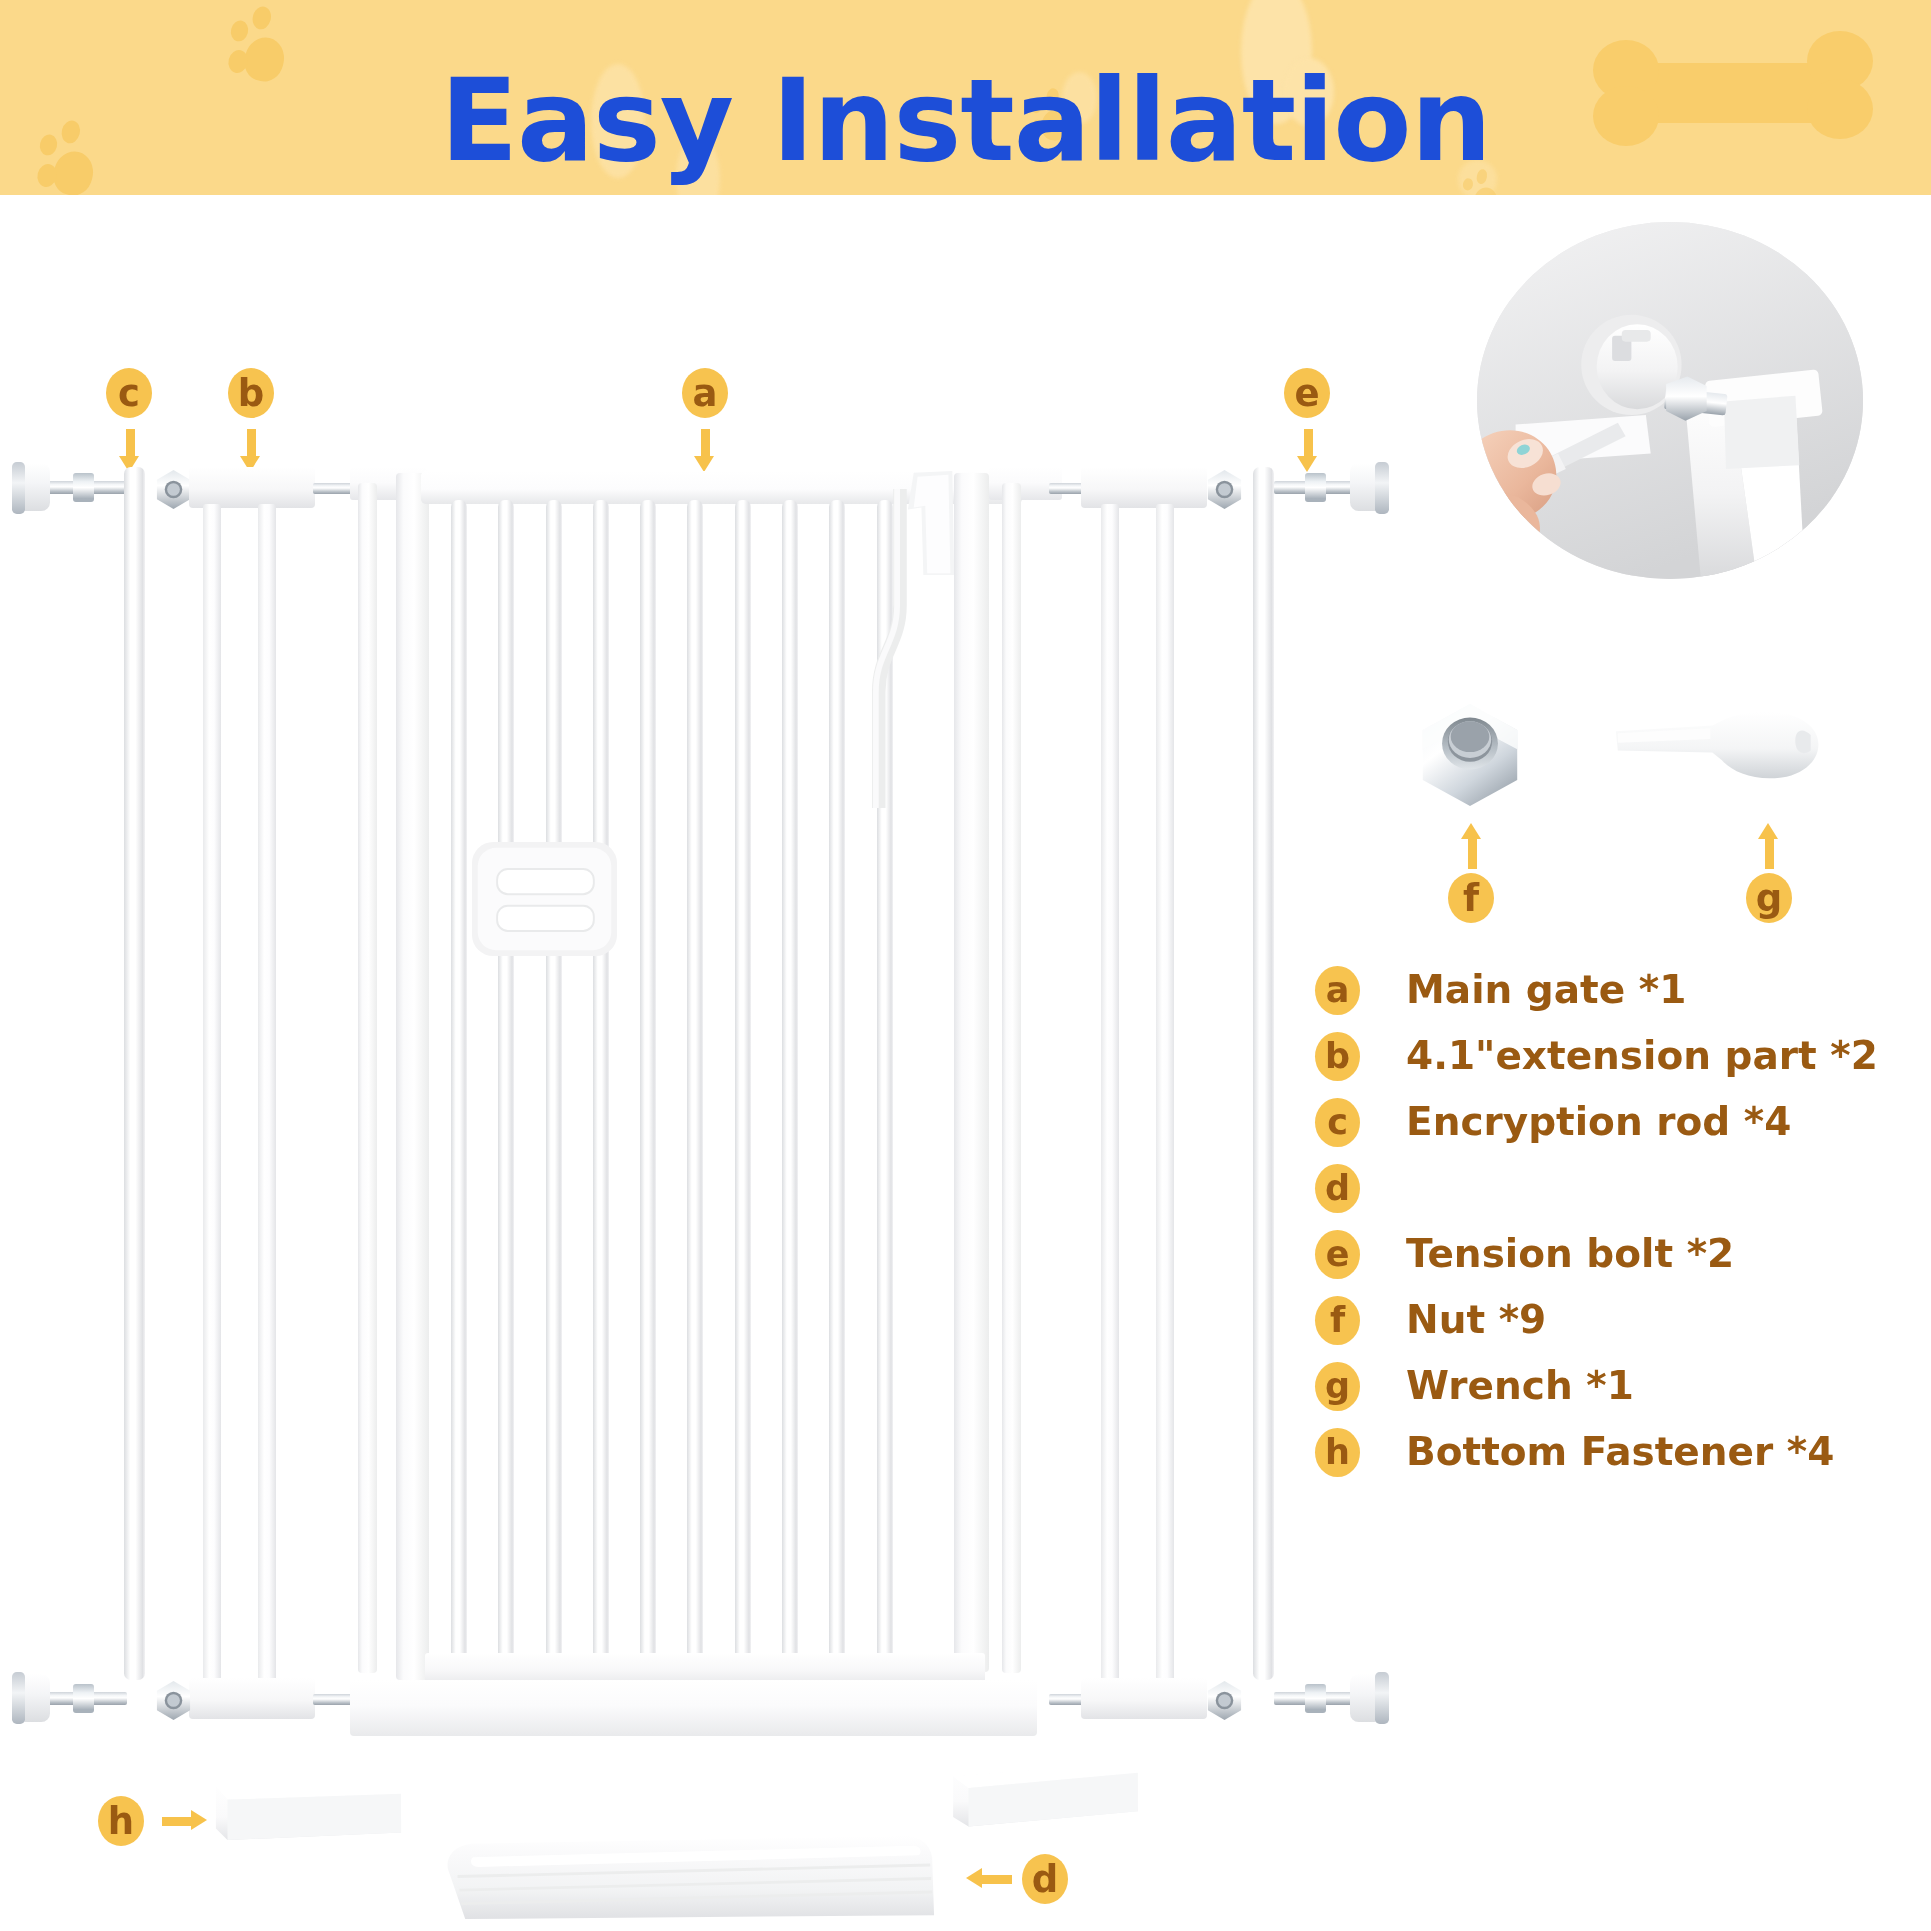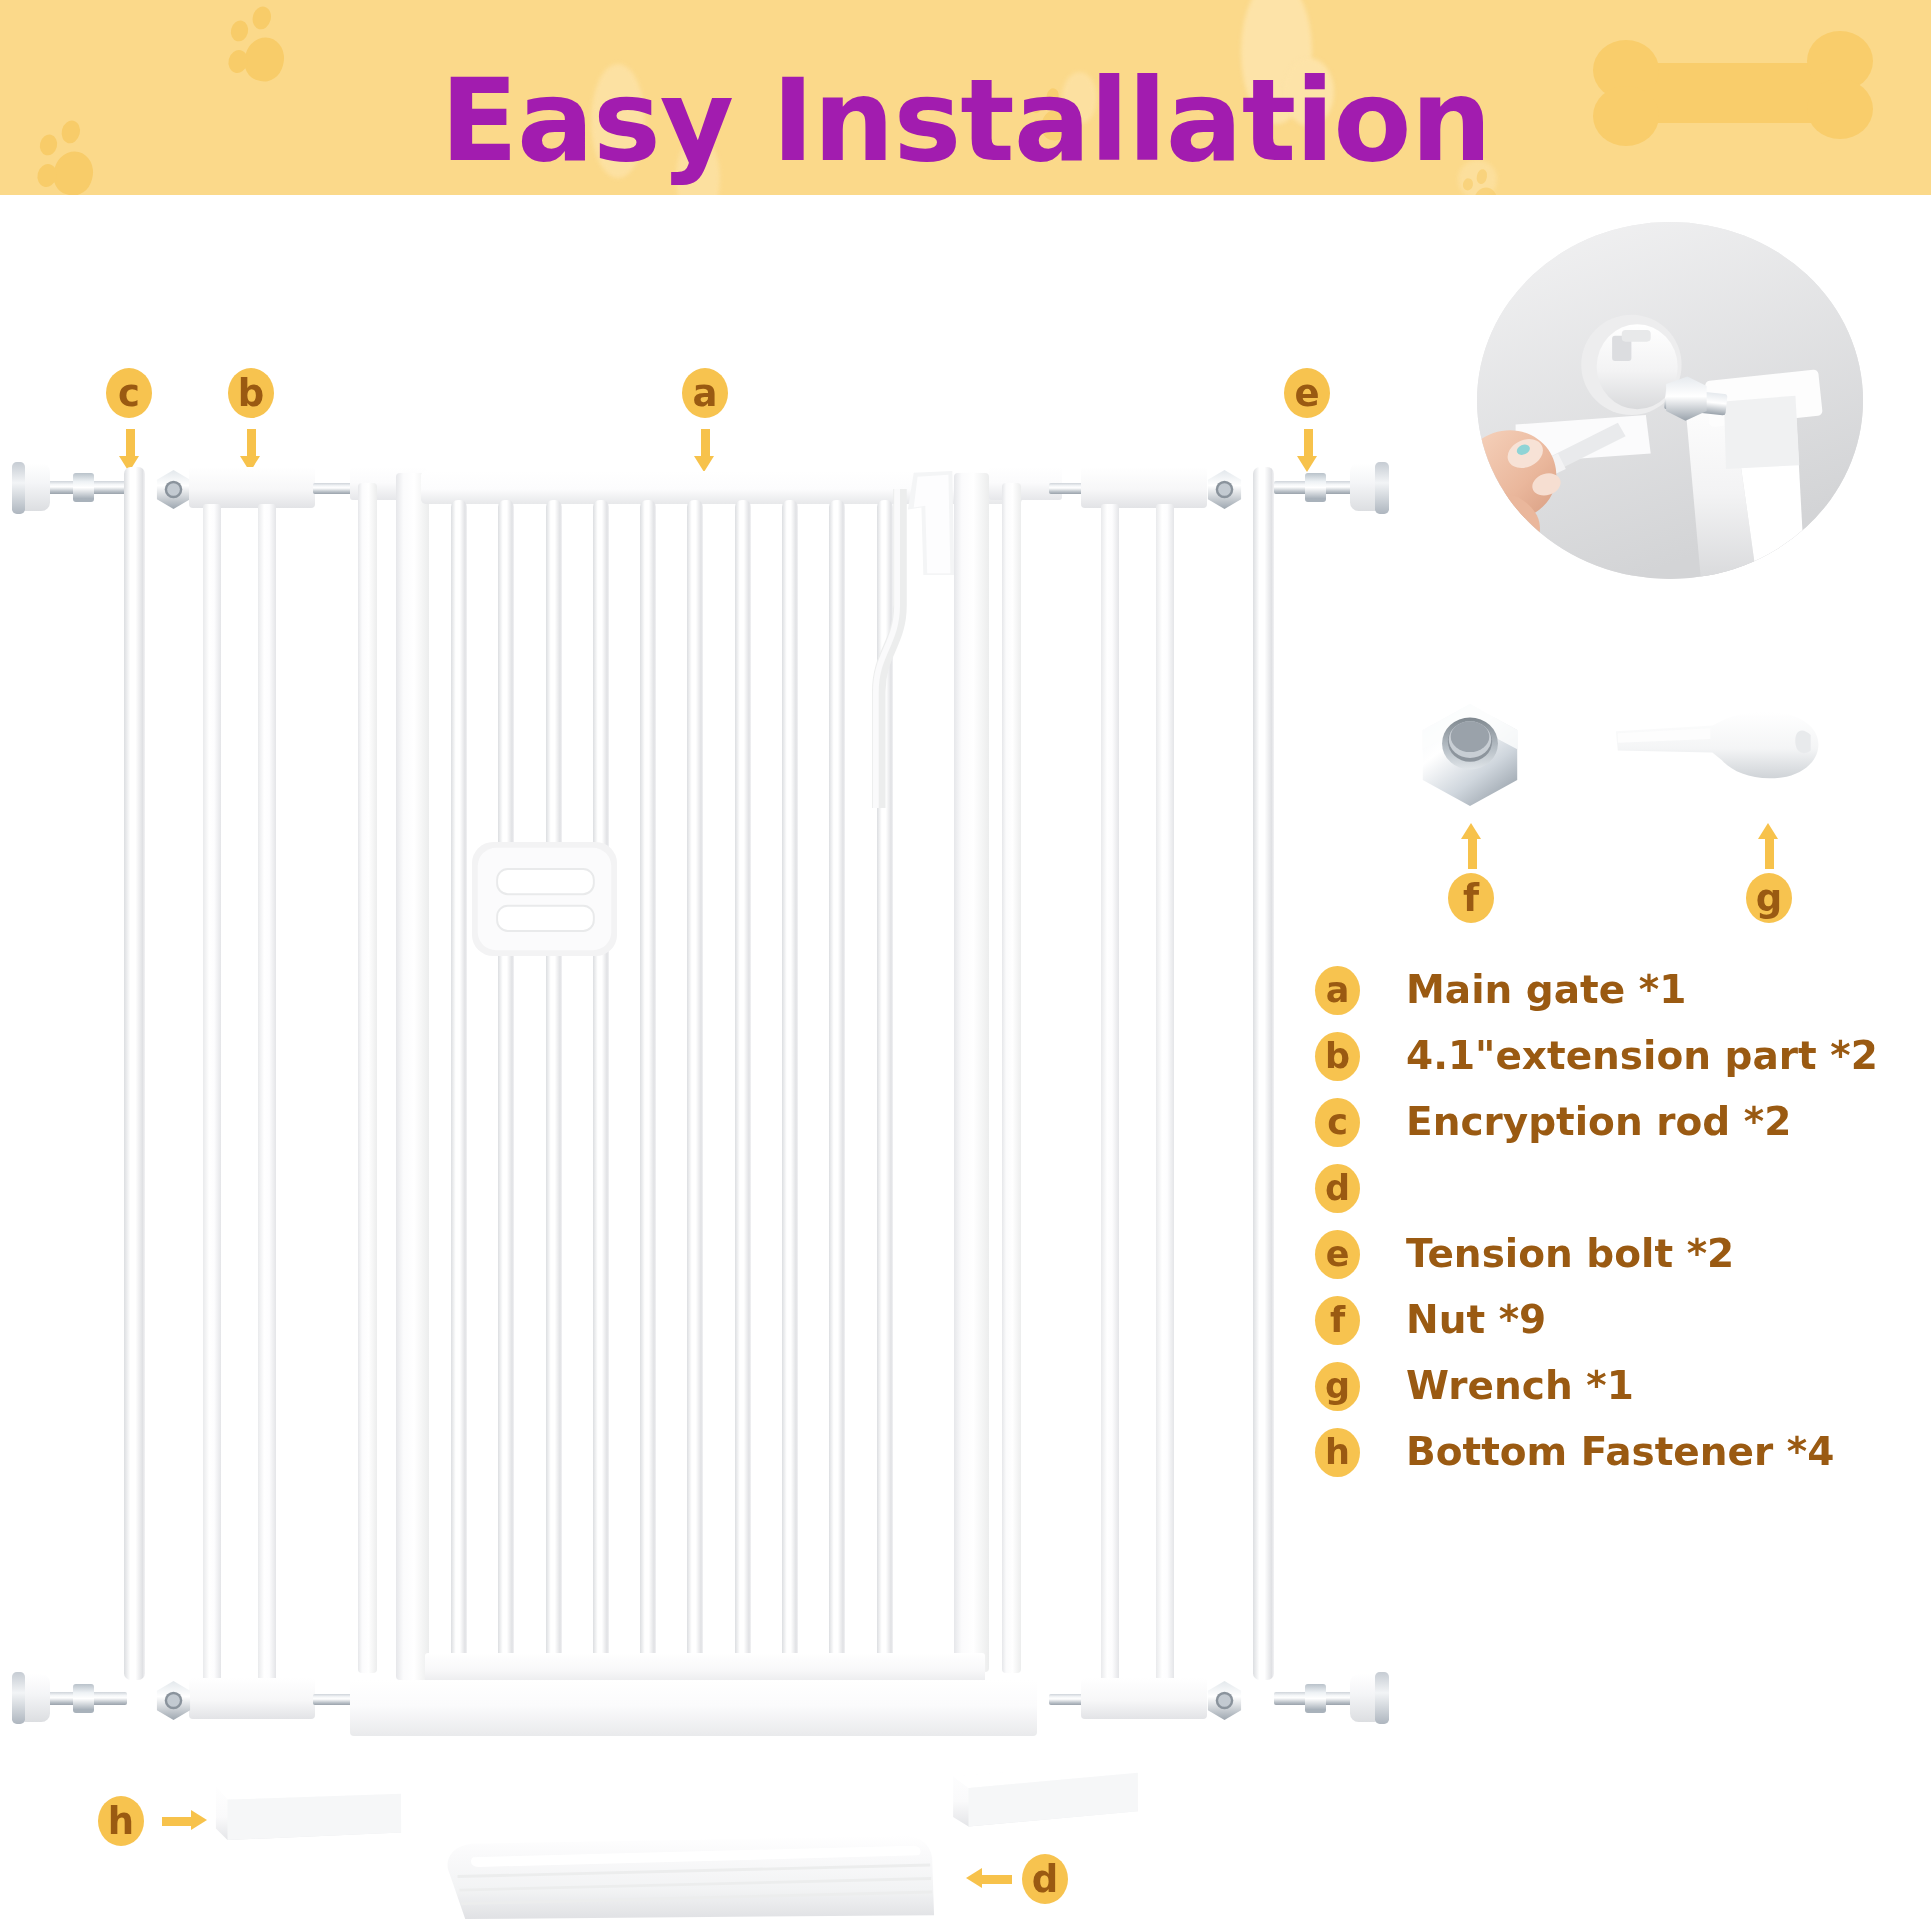--- a/index.html
+++ b/index.html
@@ -11,21 +11,21 @@
   .page{position:absolute;inset:0;width:1931px;height:1931px;}
 
   
   .banner{
     position:absolute;left:0;top:0;width:1931px;height:195px;
     background:#FBD98A;overflow:hidden;
   }
   .banner-title{
     position:absolute;left:0;top:0;width:1931px;height:241px;
     display:flex;align-items:center;justify-content:center;
-    font-size:114px;font-weight:bold;color:#a21caf;
+    font-size:114px;font-weight:bold;color:#1d4ed8;
     letter-spacing:-1px;z-index:5;
     font-family:"DejaVu Sans", sans-serif;
   }
   .bone-wrap{position:absolute;right:54px;top:15.4px;width:290px;height:154px;}
   .bone-bar{position:absolute;left:44px;top:48px;width:203px;height:60px;background:#F9CD6B;border-radius:19.3px;}
   .bone-k{position:absolute;width:66px;height:60px;background:#F9CD6B;border-radius:50%;}
   .paw{position:absolute;}
   .paw .pad{position:absolute;background:#F8CC69;border-radius:50% 50% 46% 46%;}
   .paw .toe{position:absolute;background:#F8CC69;border-radius:50%;}
   .blob{position:absolute;background:#FDE3A8;border-radius:50%;filter:blur(1.9px);}
@@ -473,21 +473,21 @@
     <div class="leg-row">
       <div class="leg-badge">a</div>
       <div class="leg-text">Main gate *1</div>
     </div>
     <div class="leg-row">
       <div class="leg-badge">b</div>
       <div class="leg-text">4.1"extension part *2</div>
     </div>
     <div class="leg-row">
       <div class="leg-badge">c</div>
-      <div class="leg-text">Encryption rod *2</div>
+      <div class="leg-text">Encryption rod *4</div>
     </div>
     <div class="leg-row">
       <div class="leg-badge">d</div>
     </div>
     <div class="leg-row">
       <div class="leg-badge">e</div>
       <div class="leg-text">Tension bolt *2</div>
     </div>
     <div class="leg-row">
       <div class="leg-badge">f</div>

